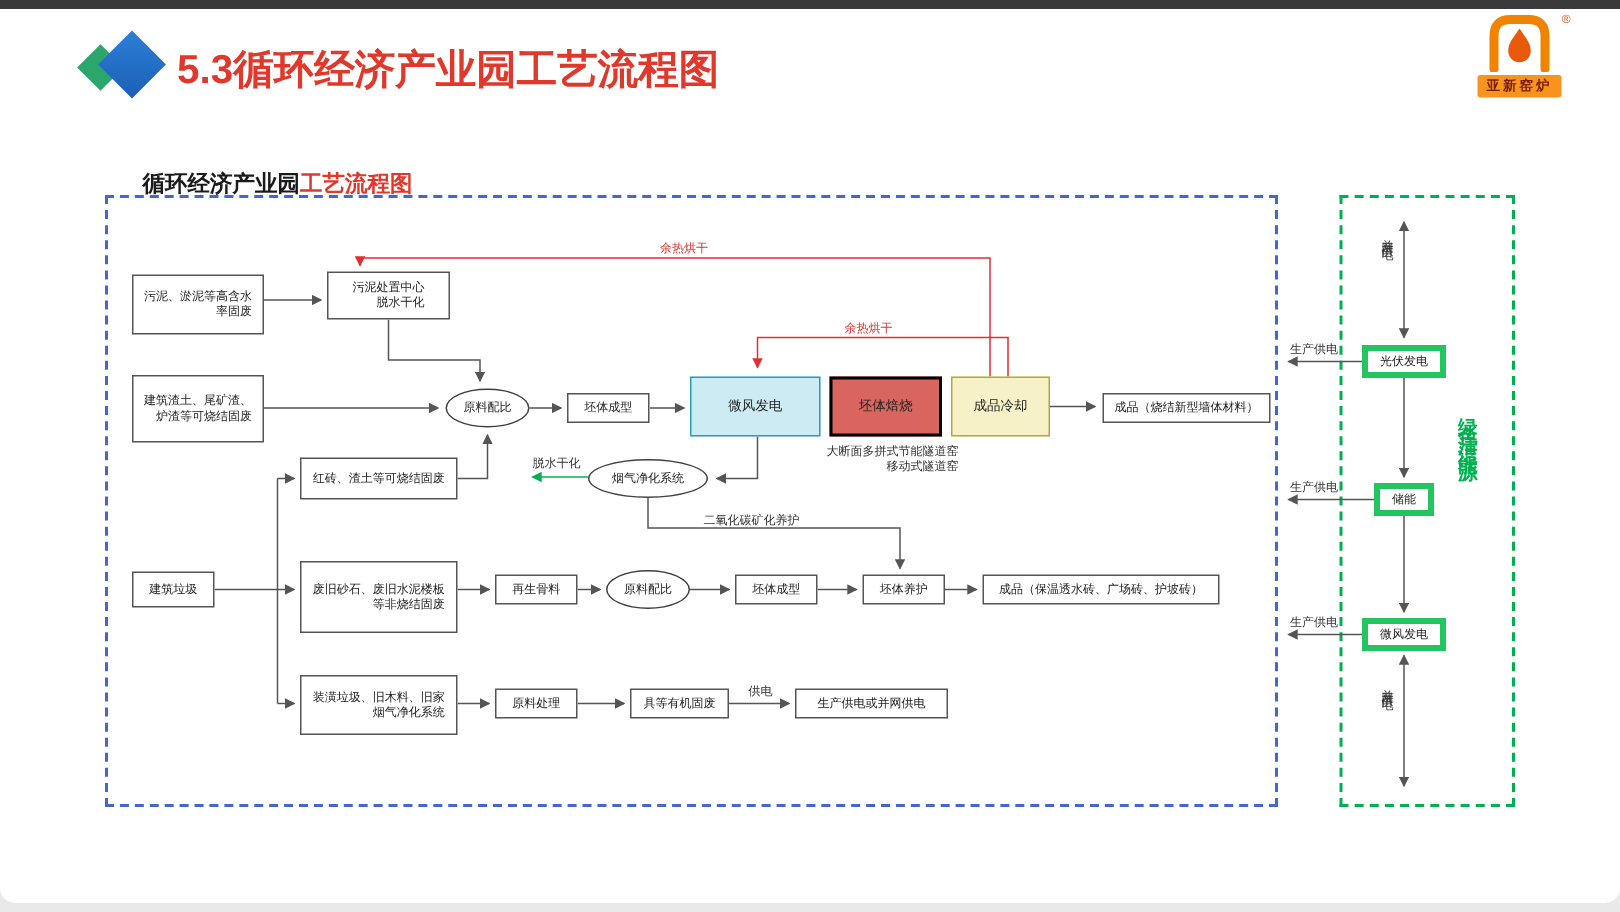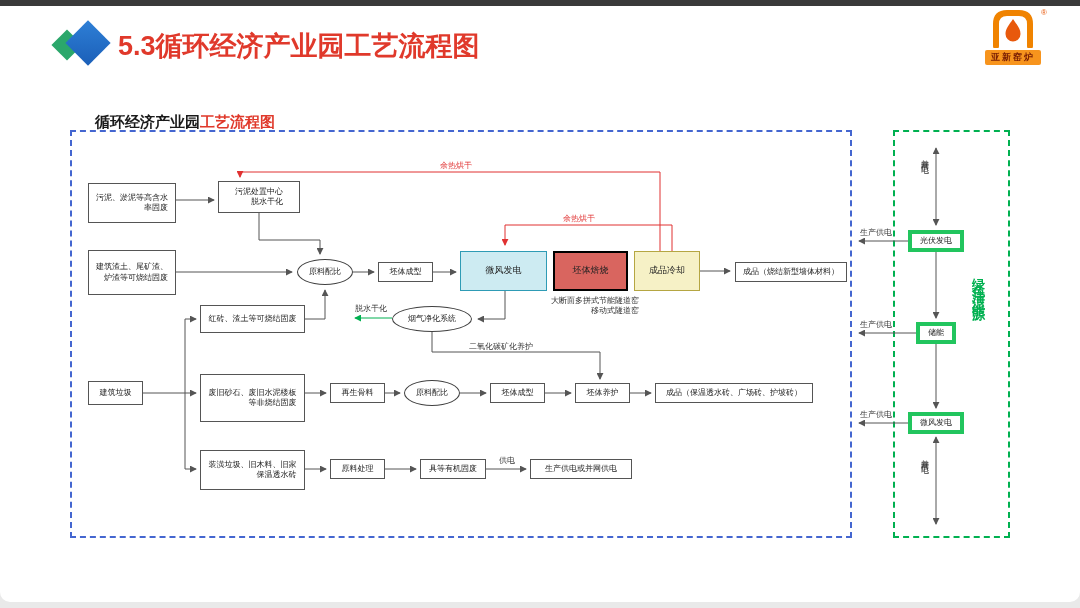--- a/index.html
+++ b/index.html
@@ -131,21 +131,21 @@
   <div class="box" style="left:88px;top:381px;width:55px;height:24px">建筑垃圾</div>
   <div class="box" style="left:200px;top:374px;width:105px;height:48px">废旧砂石、废旧水泥楼板
 等非烧结固废</div>
   <div class="box" style="left:330px;top:383px;width:55px;height:20px">再生骨料</div>
   <div class="ell" style="left:404px;top:380px;width:56px;height:26px">原料配比</div>
   <div class="box" style="left:490px;top:383px;width:55px;height:20px">坯体成型</div>
   <div class="box" style="left:575px;top:383px;width:55px;height:20px">坯体养护</div>
   <div class="box" style="left:655px;top:383px;width:158px;height:20px">成品（保温透水砖、广场砖、护坡砖）</div>
 
   <div class="box" style="left:200px;top:450px;width:105px;height:40px">装潢垃圾、旧木料、旧家
-保温透水砖</div>
+烟气净化系统</div>
   <div class="box" style="left:330px;top:459px;width:55px;height:20px">原料处理</div>
   <div class="box" style="left:420px;top:459px;width:66px;height:20px">具等有机固废</div>
   <div class="lbl" style="left:492px;top:455px;width:30px;height:12px;color:#333">供电</div>
   <div class="box" style="left:530px;top:459px;width:102px;height:20px">生产供电或并网供电</div>
 
   <div class="v" style="left:920px;top:153px">并网供电</div>
   <div class="box greenbox" style="left:908px;top:230px;width:56px;height:22px">光伏发电</div>
   <div class="box greenbox" style="left:916px;top:322px;width:40px;height:22px">储能</div>
   <div class="box greenbox" style="left:908px;top:412px;width:56px;height:22px">微风发电</div>
   <div class="v" style="left:920px;top:453px">并网供电</div>

